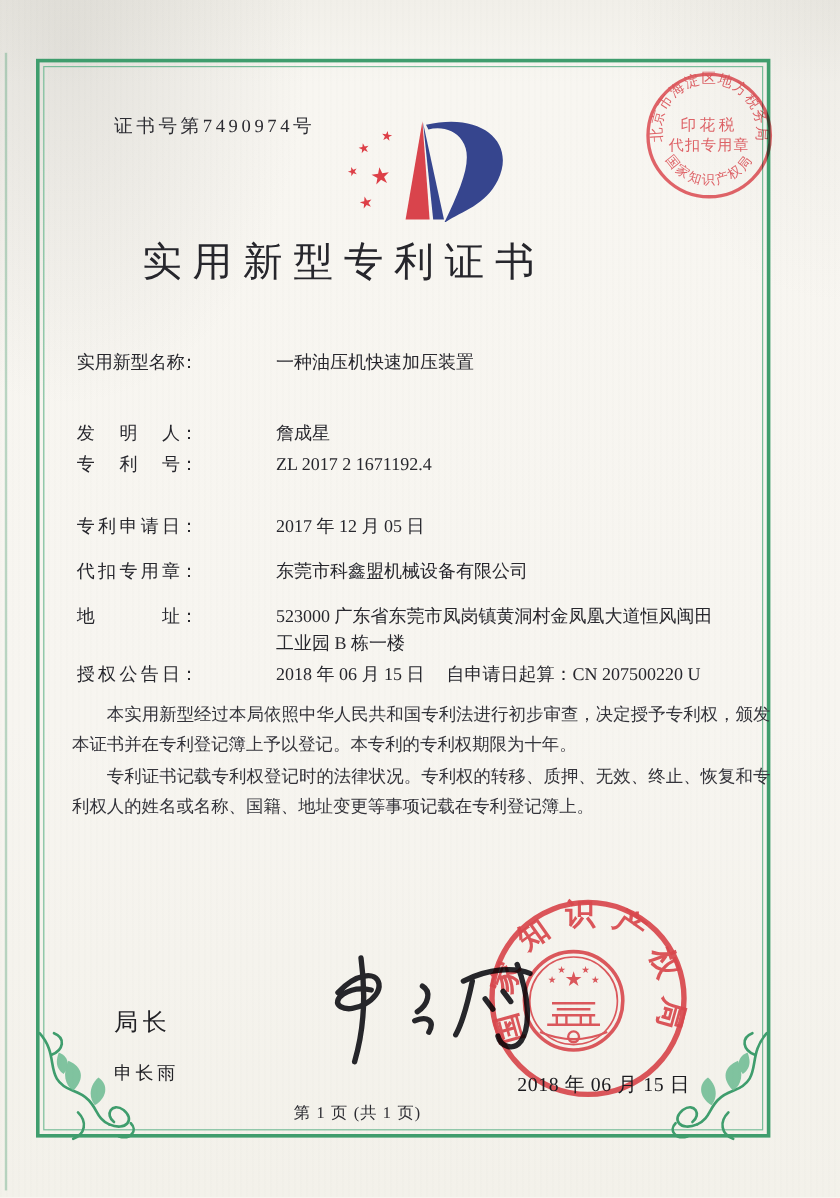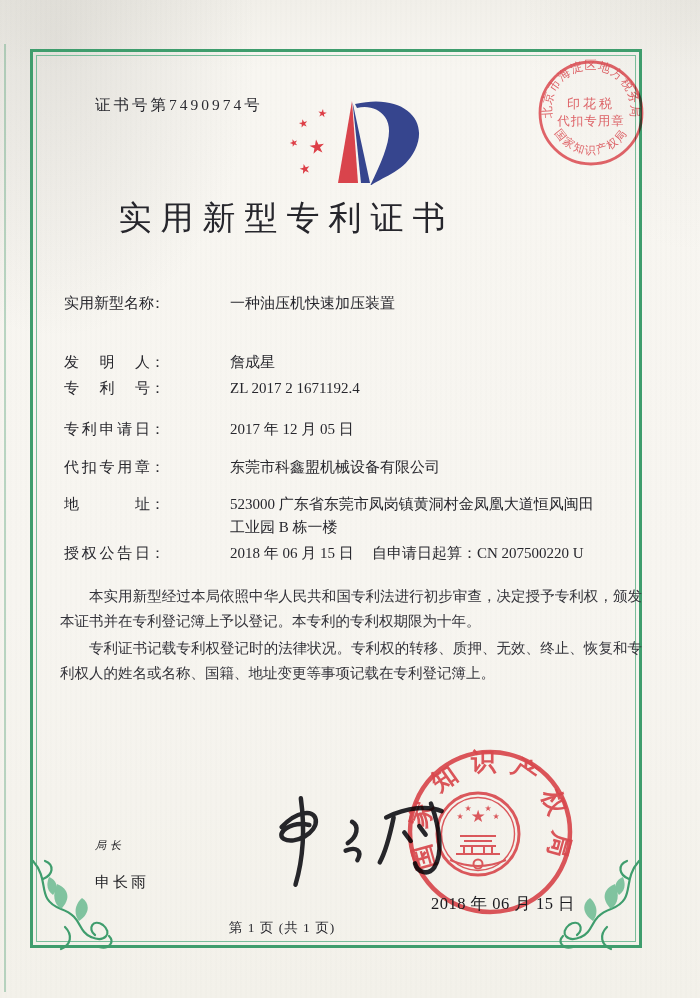--- a/index.html
+++ b/index.html
@@ -45,33 +45,33 @@
   .fields{position:absolute;left:64px;top:290px;width:566px;z-index:3;color:#27272d;}
   .row{position:relative;padding-left:166px;font-size:15px;line-height:26px;white-space:nowrap;}
   .row .lbl{
     position:absolute;left:0;top:0;width:86px;display:inline-block;
     text-align:justify;text-align-last:justify;
   }
   .row .colon{position:absolute;left:86px;top:0;}
   .row.addr{white-space:normal;line-height:23px;}
   .row.addr .val span{display:block;}
   .row.two-col .col2{position:absolute;left:308px;top:0;}
-  .mb1{margin-bottom:33px}.mb2{}.mb3{margin-bottom:15px}
+  .mb1{margin-bottom:33px}.mb2{}.mb3{margin-bottom:25px}
   .mb4{margin-bottom:12px}.mb5{margin-bottom:13px}.mb6{margin-bottom:1px}
   .body-text{position:absolute;left:60px;top:584px;width:582px;z-index:3;color:#33333a;}
   .body-text p{
     margin:0 0 1px 0;font-size:14.5px;line-height:25.4px;text-indent:2em;
     text-align:justify;font-family:"Liberation Serif","DejaVu Serif",serif;
   }
   .officer{position:absolute;left:95px;top:838px;z-index:3;color:#222226;}
-  .officer .o-title{font-size:11px;letter-spacing:4px;font-style:italic;}
+  .officer .o-title{font-size:20px;letter-spacing:4px;}
   .officer .o-name{font-size:15px;letter-spacing:3px;margin-top:20px;}
   .signature{position:absolute;left:252px;top:793px;width:215px;height:96px;z-index:4;}
   .footer{
-    position:absolute;left:0;top:919px;width:564px;text-align:center;
+    position:absolute;left:16px;top:919px;width:564px;text-align:center;
     font-size:13.5px;color:#2c2c32;letter-spacing:1px;z-index:3;
   }
   
   .stamp{mix-blend-mode:multiply;}
   .tax-stamp{position:absolute;left:524px;top:46px;width:134px;height:134px;z-index:5;}
   .sipo-stamp{position:absolute;left:398px;top:740px;width:184px;height:184px;z-index:5;}
   .stamp-date{
     position:absolute;left:408px;top:893px;width:190px;text-align:center;
     font-size:16.5px;color:#1b1b1f;letter-spacing:0.5px;z-index:6;white-space:nowrap;
   }

